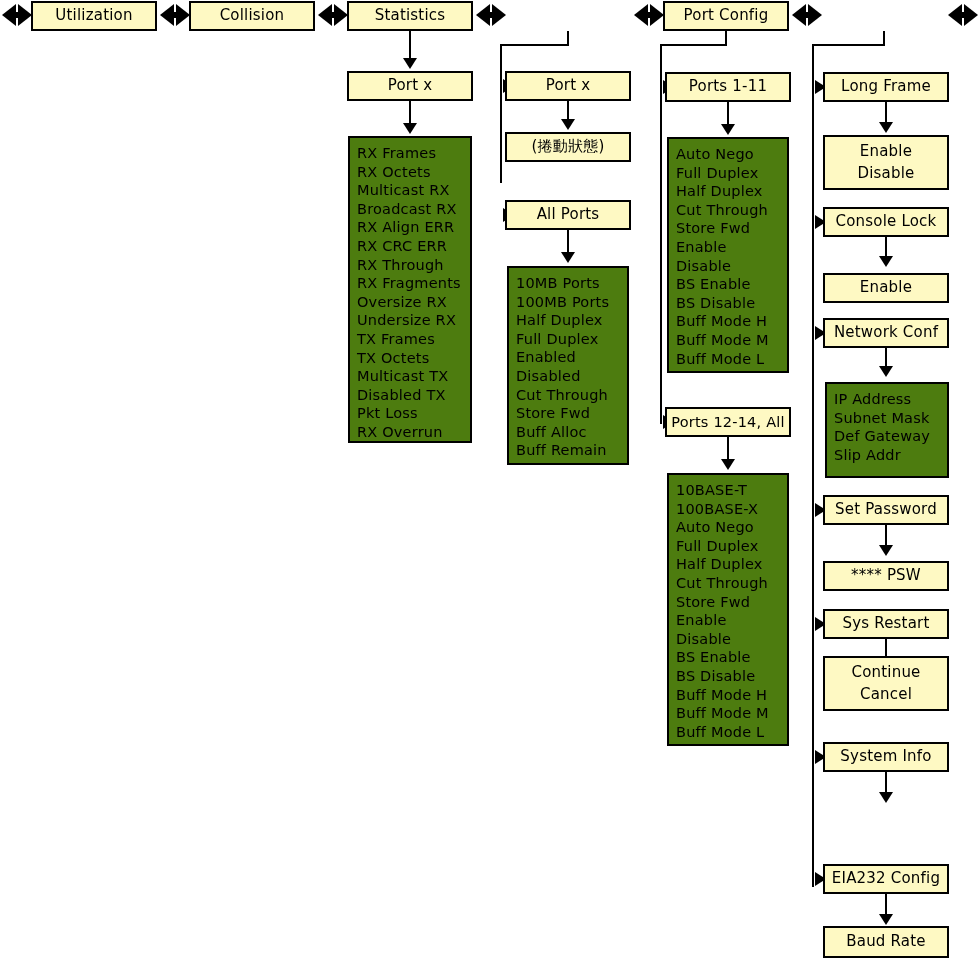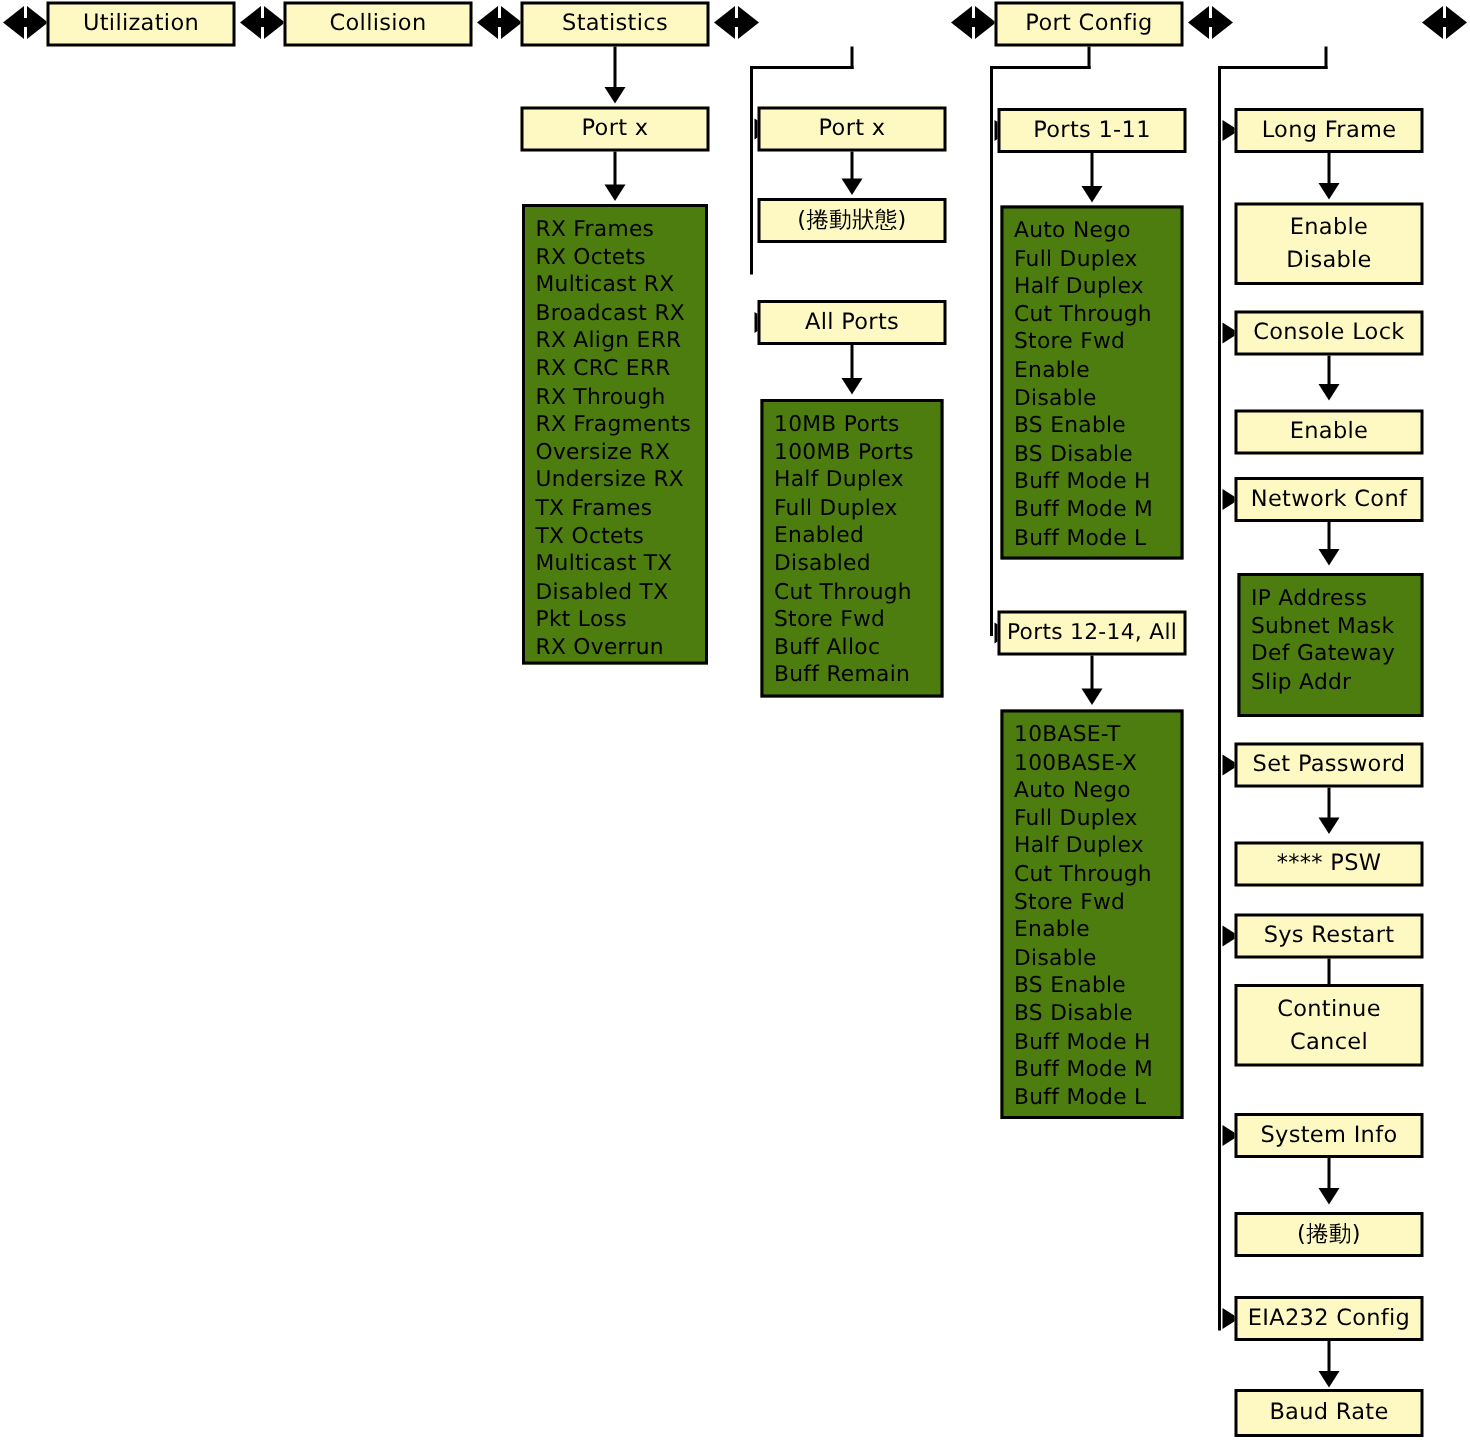--- a/index.html
+++ b/index.html
@@ -289,21 +289,20 @@
   <div class="arrow-down" style="left:879px;top:659px;"></div>
   <div class="box stack" style="left:823px;top:656px;width:126px;height:55px;">
     <span>Continue</span>
     <span>Cancel</span>
   </div>
 
   <div class="arrow-right" style="left:815px;top:750px;"></div>
   <div class="box" style="left:823px;top:742px;width:126px;height:30px;">System Info</div>
   <div class="vline" style="left:885px;top:772px;height:22px;"></div>
   <div class="arrow-down" style="left:879px;top:792px;"></div>
-  <div class="box" style="left:823px;top:808px;width:126px;height:30px;">(捲動)</div>
 
   <div class="arrow-right" style="left:815px;top:872px;"></div>
   <div class="box" style="left:823px;top:864px;width:126px;height:30px;">EIA232 Config</div>
   <div class="vline" style="left:885px;top:894px;height:22px;"></div>
   <div class="arrow-down" style="left:879px;top:914px;"></div>
   <div class="box" style="left:823px;top:926px;width:126px;height:32px;">Baud Rate</div>
 
 </div>
 
 </body></html>

